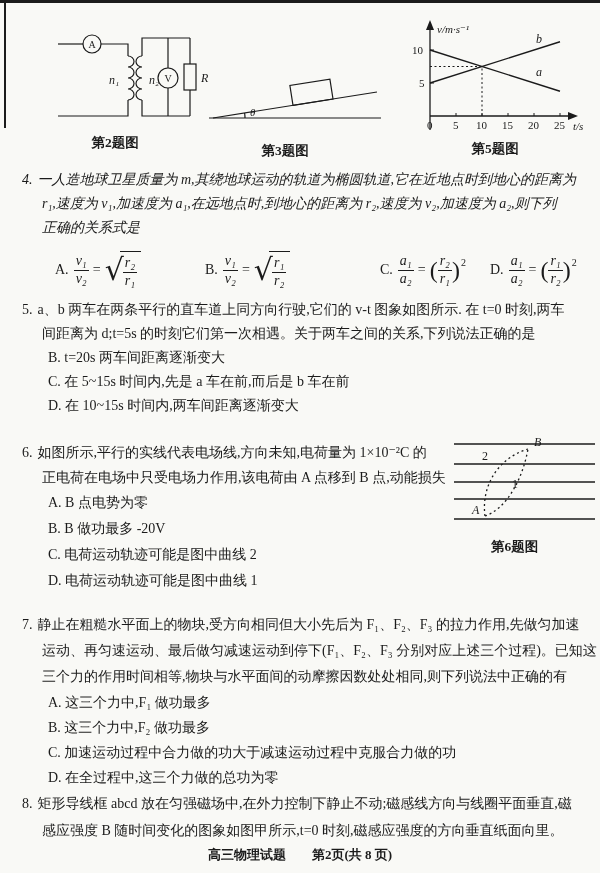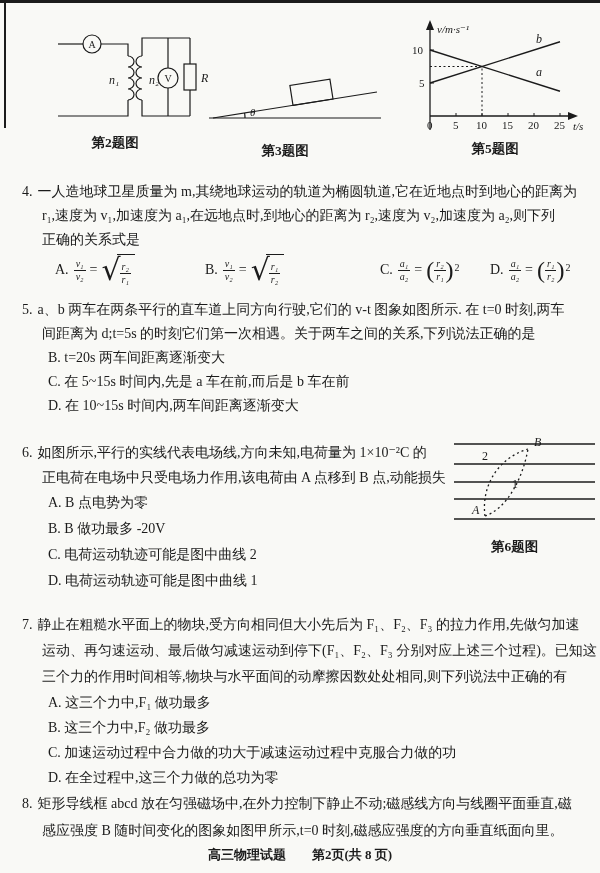--- a/index.html
+++ b/index.html
@@ -12,21 +12,21 @@
   .figcap{font-weight:bold;font-size:13.5px;margin-top:4px;}
   .q{position:absolute;left:22px;right:6px;}
   .qline{line-height:24px;white-space:nowrap;}
   .qnum{margin-right:5px;}
   .cont{padding-left:20px;}
   .opt{padding-left:26px;line-height:24px;white-space:nowrap;}
   
   #q4-options{position:absolute;top:244px;left:55px;display:flex;align-items:center;height:52px;}
   .mopt{display:flex;align-items:center;}
   .olabel{margin-right:5px;}
-  .frac{display:inline-flex;flex-direction:column;align-items:center;font-size:10px;line-height:1.2;font-style:italic;}
+  .frac{display:inline-flex;flex-direction:column;align-items:center;font-size:14px;line-height:1.2;font-style:italic;}
   .fd{border-top:1px solid #1b1b1b;padding:0 2px;}
   .fn{padding:0 2px;}
   .eq{margin:0 4px;}
   .sqrt{display:inline-flex;align-items:center;}
   .rad{font-size:30px;line-height:26px;margin-right:-4px;font-family:"DejaVu Sans",sans-serif;}
   .sqb{border-top:1.4px solid #1b1b1b;padding:3px 4px 0 3px;}
   .paren{font-size:24px;line-height:1;font-weight:400;}
   .psup{font-size:10px;align-self:flex-start;margin-top:4px;margin-left:1px;}
   
   text{font-family:"Liberation Serif","DejaVu Serif",serif;fill:#1b1b1b;}
@@ -108,21 +108,21 @@
           <line x1="30" y1="65" x2="34" y2="65" stroke="#1b1b1b" stroke-width="1"></line>
           <text x="19" y="69" font-size="11">5</text>
           <line x1="30" y1="32" x2="34" y2="32" stroke="#1b1b1b" stroke-width="1"></line>
           <text x="12" y="36" font-size="11">10</text>
           <polyline points="30,48.5 82,48.5 82,98" fill="none" stroke="#1b1b1b" stroke-width="1" stroke-dasharray="2,2.5"></polyline>
         </g>
     </svg>
     <div class="figcap" style="width:130px;margin-left:30px;margin-top:0;">第5题图</div>
   </div>
 
-  <div class="q" style="top:180px;">
+  <div class="q" style="top:168px;font-style:italic;">
     <div class="qline"><span class="qnum">4.</span><span>一人造地球卫星质量为 m,其绕地球运动的轨道为椭圆轨道,它在近地点时到地心的距离为</span></div>
     <div class="qline cont">r₁,速度为 v₁,加速度为 a₁,在远地点时,到地心的距离为 r₂,速度为 v₂,加速度为 a₂,则下列</div>
     <div class="qline cont">正确的关系式是</div>
   </div>
   <div id="q4-options">
     <div class="mopt" style="width:150px;">
       <span class="olabel">A.</span>
       <span class="frac">
           <span class="fn">v₁</span>
           <span class="fd">v₂</span>

